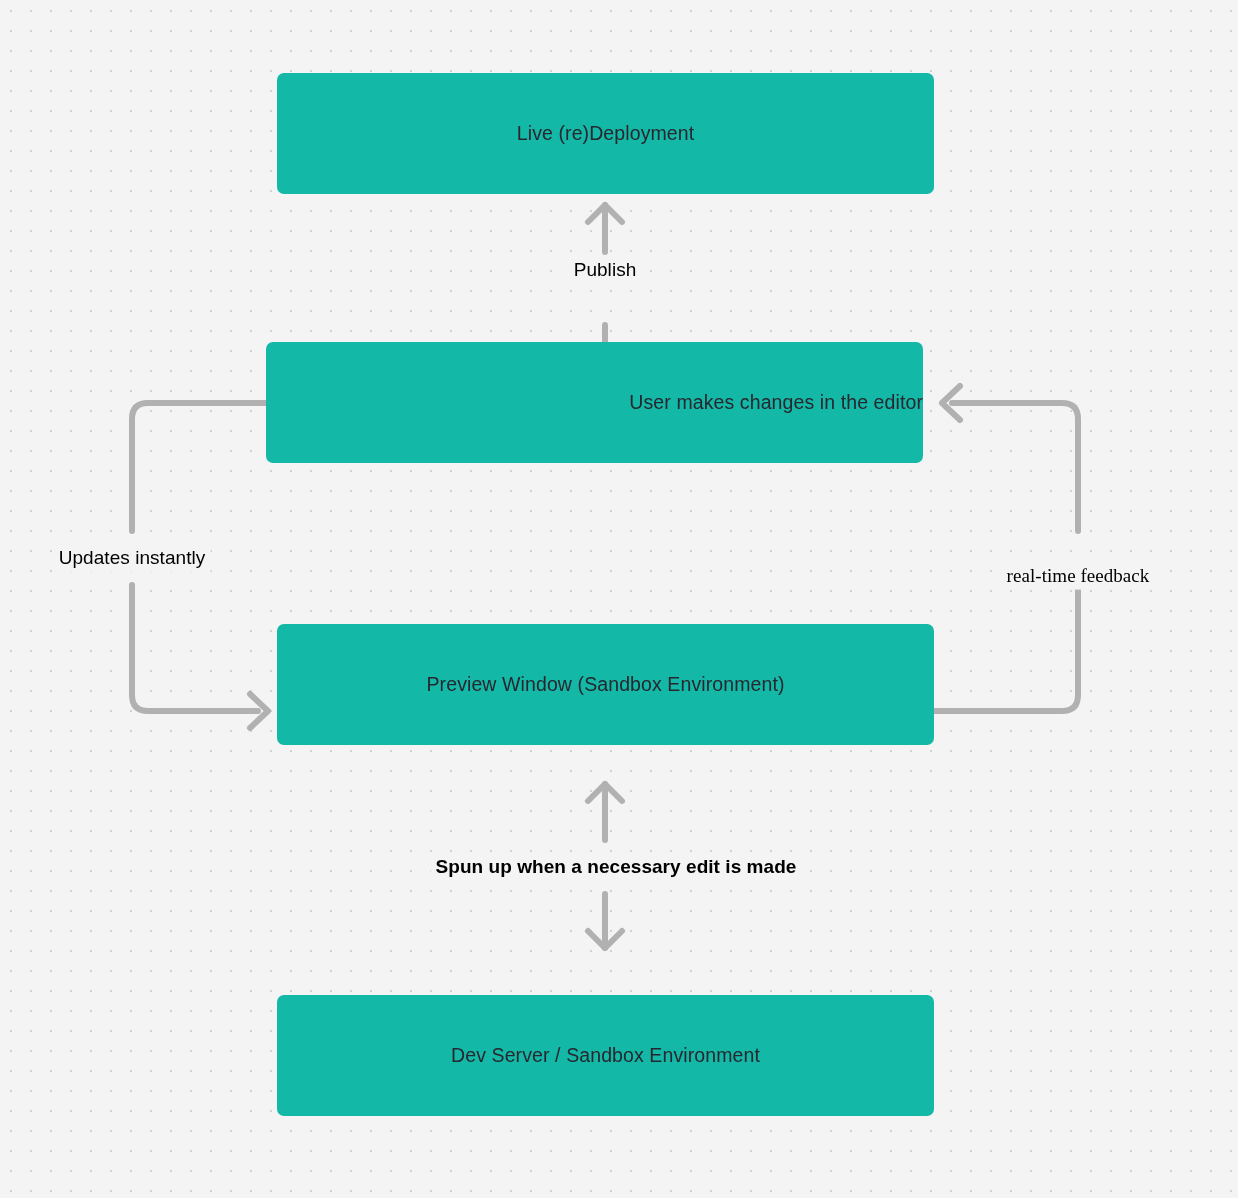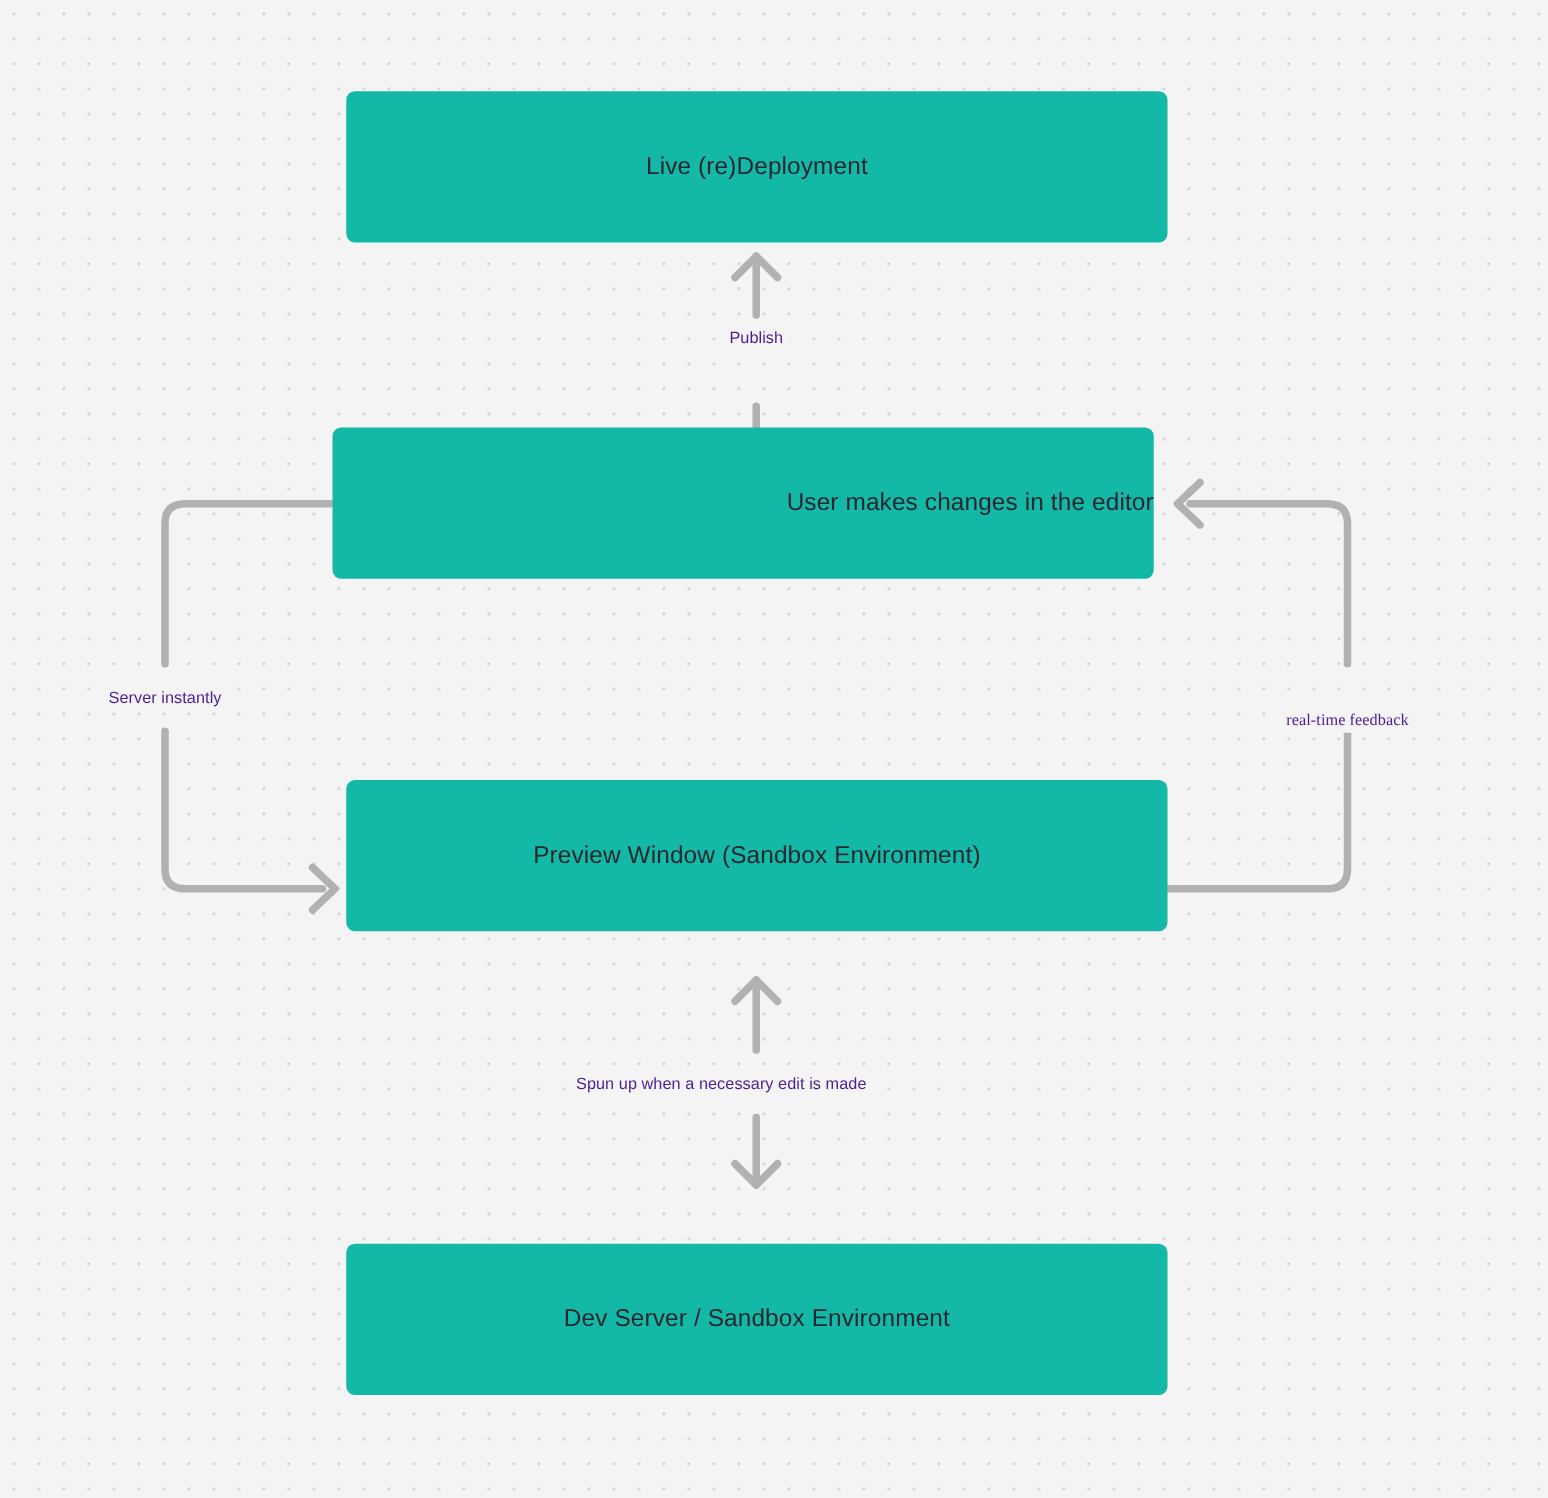--- a/index.html
+++ b/index.html
@@ -77,34 +77,34 @@
     white-space: nowrap;
   }
 
   #node-live-deployment { left: 277px; top: 73px; }
   #node-user-changes    { left: 266px; top: 342px; justify-content: flex-end; }
   #node-preview-window  { left: 277px; top: 624px; }
   #node-dev-server      { left: 277px; top: 959px; margin-top: 36px; }
 
   .edge-label {
     position: absolute;
-    font-size: 13px;
-    color: #4c1d95;
+    font-size: 19px;
+    color: #000000;
     white-space: nowrap;
     letter-spacing: 0.05px;
     background-color: #f4f4f4;
     padding: 2px 5px;
     transform: translate(-50%, -50%);
     line-height: 1.2;
   }
 
   #edge-label-publish            { left: 605px; top: 270px; }
   #edge-label-updates-instantly  { left: 132px; top: 558px; }
   #edge-label-realtime-feedback  { left: 1078px; top: 576px; font-family: Liberation Serif, serif; }
-  #edge-label-spun-up            { left: 577px; top: 867px; }
+  #edge-label-spun-up            { left: 616px; top: 867px; font-weight: bold; }
 </style>
 </head>
 <body>
 
 <div id="canvas-background"></div>
 
 <div id="diagram-layer">
 
   <svg id="edges-svg" viewBox="0 0 1238 1198" xmlns="http://www.w3.org/2000/svg">
 
@@ -145,19 +145,19 @@
   <div class="node-box" id="node-preview-window">
     <span class="node-label">Preview Window (Sandbox Environment)</span>
   </div>
 
   <div class="node-box" id="node-dev-server">
     <span class="node-label">Dev Server / Sandbox Environment</span>
   </div>
 
   <div class="edge-label" id="edge-label-publish">Publish</div>
 
-  <div class="edge-label" id="edge-label-updates-instantly">Server instantly</div>
+  <div class="edge-label" id="edge-label-updates-instantly">Updates instantly</div>
 
   <div class="edge-label" id="edge-label-realtime-feedback">real-time feedback</div>
 
   <div class="edge-label" id="edge-label-spun-up">Spun up when a necessary edit is made</div>
 
 </div>
 
 </body></html>

